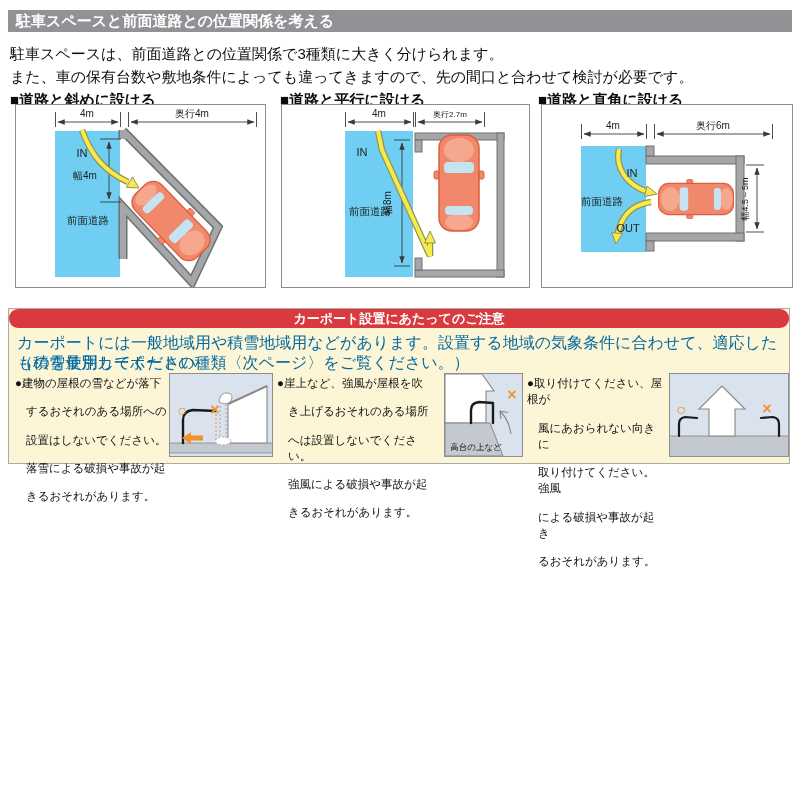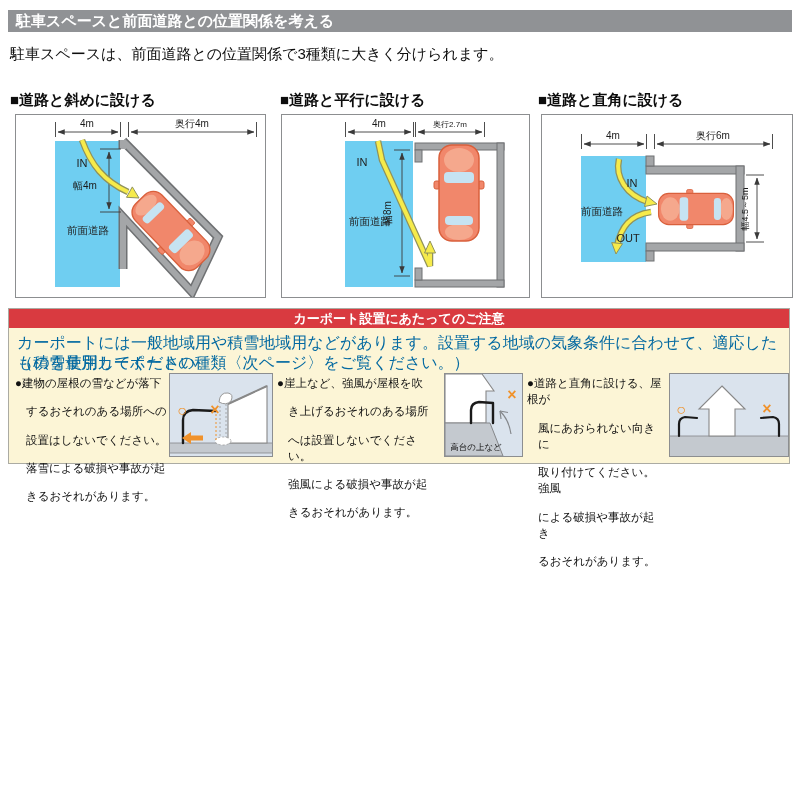--- a/index.html
+++ b/index.html
@@ -3,36 +3,36 @@
 <meta charset="utf-8">
 <style>
   html,body{margin:0;padding:0;background:#fff;}
   .page{position:relative;width:800px;height:600px;background:#fff;overflow:hidden;
         font-family:"Liberation Sans","DejaVu Sans",sans-serif;color:#111;}
   .abs{position:absolute;}
   .title-bar{left:8px;top:10px;width:784px;height:22px;background:#909295;
              color:#fff;font-size:15px;font-weight:bold;line-height:22px;padding-left:8px;box-sizing:border-box;}
   .intro{left:10px;top:42px;width:784px;font-size:15px;font-weight:normal;line-height:23px;color:#0d0d0d;}
   .sec-head{top:91px;font-size:15px;font-weight:bold;color:#0d0d0d;}
-  .dbox{top:114px;height:182px;background:#fff;border:1px solid #8C8E90;}
+  .dbox{top:104px;height:182px;background:#fff;border:1px solid #8C8E90;}
   .dbox svg{display:block;}
   .dim{stroke:#3a3a3a;stroke-width:0.9;}
   .dlab{font-size:10px;fill:#1a1a1a;text-anchor:middle;}
   .dlab8{font-size:8px;fill:#1a1a1a;text-anchor:middle;}
   .inlab{font-size:11px;fill:#222;text-anchor:middle;}
   .roadlab{font-size:10.5px;fill:#222;text-anchor:middle;}
   .wallO{fill:none;stroke:#6F7173;stroke-width:9;}
   .wallI{fill:none;stroke:#A4A6A8;stroke-width:6;}
   .wallR{fill:#A4A6A8;stroke:#6F7173;stroke-width:1;}
   .arrO{fill:none;stroke:#90925B;stroke-width:6.5;}
   .arrY{fill:none;stroke:#F6EB4B;stroke-width:4;}
   .arrH{fill:#F6EB4B;stroke:#90925B;stroke-width:1;}
   .caution{left:8px;top:308px;width:782px;height:156px;background:#FCF5D6;border:1px solid #ABABA3;box-sizing:border-box;}
   .caution-bar{left:0;top:0;right:0;height:19px;background:#D93A40;color:#fff;
-               font-size:13px;font-weight:bold;text-align:center;line-height:19px;}
+               font-size:13px;font-weight:bold;text-align:center;line-height:19px;border-radius:9px;}
   .cbody{left:8px;width:766px;font-size:16px;line-height:20px;color:#0369a1;}
   .citem{font-size:11.5px;line-height:16.3px;color:#111;}
   .citem .cont{padding-left:11px;margin-top:12px;}
   .csvg{border:1px solid #8C8E90;background:#DAE3ED;}
   .mark{font-size:16px;font-weight:bold;fill:#F0922B;text-anchor:middle;}
   .blackline{fill:none;stroke:#1A1A1A;stroke-width:2.4;stroke-linecap:round;}
   .grayshape{fill:#fff;stroke:#888;stroke-width:1.1;}
   .ground{fill:#C4C9CF;stroke:#85878A;stroke-width:0.8;}
 </style>
 </head>
@@ -55,20 +55,21 @@
         <rect x="-32" y="-14" width="9" height="28" rx="4" fill="#C6E3F2"></rect>
       </g>
     </defs>
   </svg>
 
   <div class="abs title-bar">
     <span>駐車スペースと前面道路との位置関係を考える</span>
   </div>
   <div class="abs intro">
     <div>駐車スペースは、前面道路との位置関係で3種類に大きく分けられます。</div>
+    <div>また、車の保有台数や敷地条件によっても違ってきますので、先の間口と合わせて検討が必要です。</div>
   </div>
 
   <div class="abs sec-head" style="left:10px">■道路と斜めに設ける</div>
   <div class="abs sec-head" style="left:280px">■道路と平行に設ける</div>
   <div class="abs sec-head" style="left:538px">■道路と直角に設ける</div>
 
   <div class="abs dbox" style="left:15px;width:249px">
     <svg viewBox="0 0 249 182" width="249" height="182">
       <rect x="39" y="26" width="65" height="146" fill="#6FCEF1"></rect>
 
@@ -238,21 +239,21 @@
       <path class="blackline" d="M26,49 V36 Q26,29 34,28 L48,29 M48,29 V49"></path>
       <g stroke="#85888C" stroke-width="1.2" fill="none">
         <path d="M66,60 Q64,46 55,37"></path>
         <path d="M55,37 L56,45 M55,37 L63,38.5"></path>
       </g>
       <text class="mark" x="67" y="26">×</text>
       <text x="31" y="76" font-size="8.5" fill="#111" text-anchor="middle">高台の上など</text>
     </svg>
 
     <div class="abs citem" style="left:518px;top:66px;width:138px">
-      <div>●道路と直角に設ける、屋根が</div>
+      <div>●取り付けてください、屋根が</div>
       <div class="cont">風にあおられない向きに</div>
       <div class="cont">取り付けてください。強風</div>
       <div class="cont">による破損や事故が起き</div>
       <div class="cont">るおそれがあります。</div>
     </div>
 
     <svg class="abs csvg" style="left:660px;top:64px" viewBox="0 0 118 82" width="118" height="82">
       <rect x="0" y="0" width="118" height="82" fill="#DAE3ED"></rect>
       <rect class="ground" x="-1" y="62" width="120" height="21"></rect>
       <polygon class="grayshape" points="52,12 75,35 65,35 65,62 39,62 39,35 29,35"></polygon>

